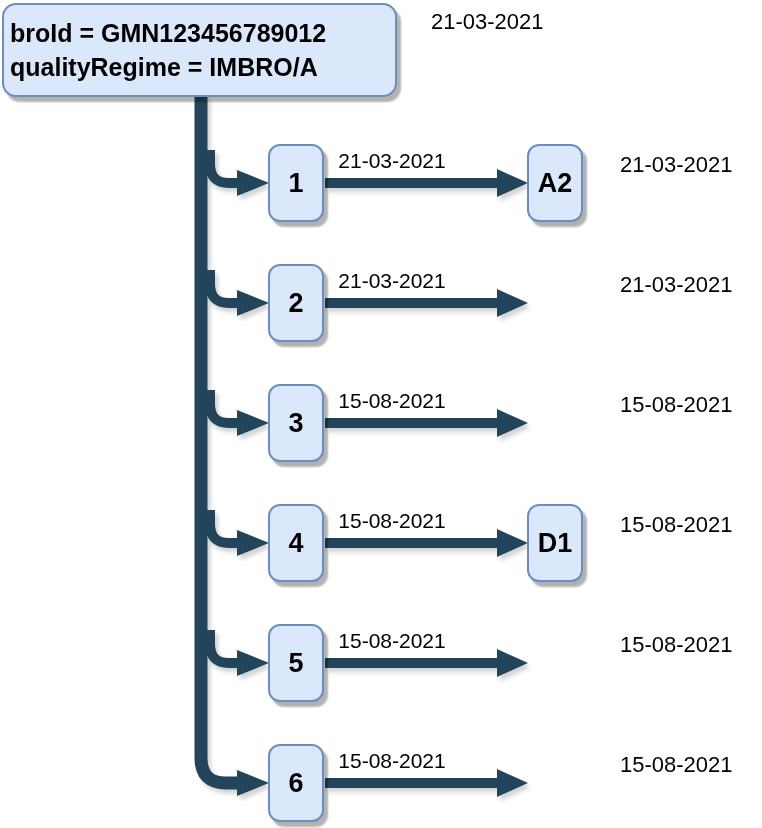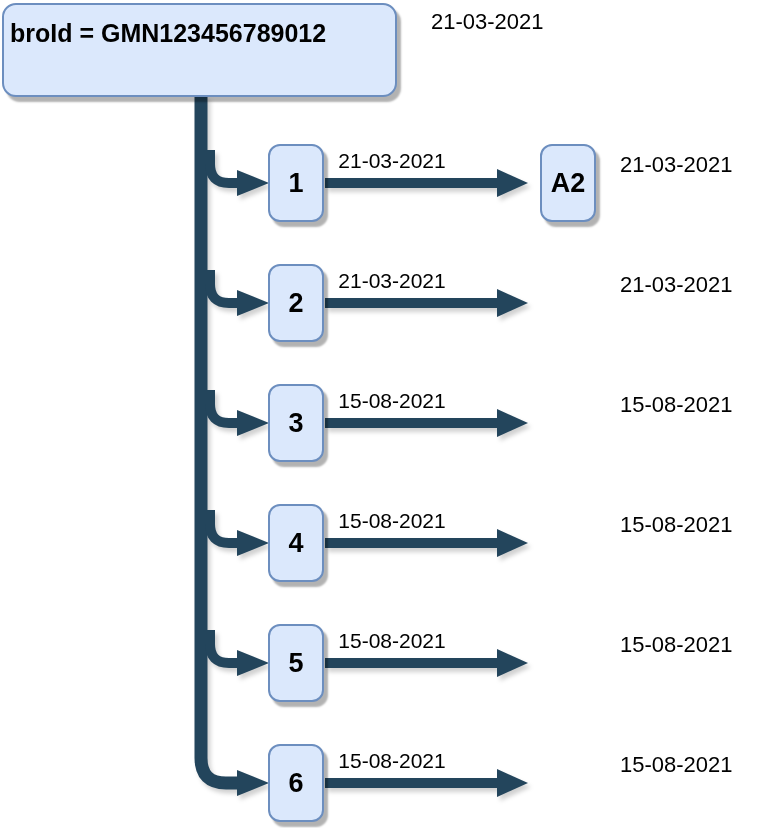--- a/index.html
+++ b/index.html
@@ -68,21 +68,21 @@
     left: 268px;
     top: 0;
     width: 56px;
     height: 78px;
     border-radius: 12px;
     font-size: 27px;
     font-weight: bold;
     line-height: 74px;
     text-align: center;
   }
-  .target-node { left: 540px; }
+  .target-node { left: 527px; }
   .edge-label {
     position: absolute;
     left: 326px;
     top: 5px;
     width: 132px;
     text-align: center;
     font-size: 21px;
     color: #000;
     white-space: nowrap;
   }
@@ -120,20 +120,21 @@
     <polygon class="arrowhead" points="497,169 528,183 497,197"></polygon>
     <polygon class="arrowhead" points="497,289 528,303 497,317"></polygon>
     <polygon class="arrowhead" points="497,409 528,423 497,437"></polygon>
     <polygon class="arrowhead" points="497,529 528,543 497,557"></polygon>
     <polygon class="arrowhead" points="497,649 528,663 497,677"></polygon>
     <polygon class="arrowhead" points="497,769 528,783 497,797"></polygon>
   </svg>
 
   <div class="node" id="root-node">
     <div>broId = GMN123456789012</div>
+    <div>qualityRegime = IMBRO/A</div>
   </div>
   <div class="date" id="root-date">21-03-2021</div>
 
   <div class="row" style="top:144px">
     <div class="node small-node"><span>1</span></div>
     <div class="edge-label">21-03-2021</div>
     <div class="node small-node target-node"><span>A2</span></div>
     <div class="date side-date">21-03-2021</div>
   </div>
 
@@ -145,20 +146,21 @@
 
   <div class="row" style="top:384px">
     <div class="node small-node"><span>3</span></div>
     <div class="edge-label">15-08-2021</div>
     <div class="date side-date">15-08-2021</div>
   </div>
 
   <div class="row" style="top:504px">
     <div class="node small-node"><span>4</span></div>
     <div class="edge-label">15-08-2021</div>
+    <div class="node small-node target-node"><span>D1</span></div>
     <div class="date side-date">15-08-2021</div>
   </div>
 
   <div class="row" style="top:624px">
     <div class="node small-node"><span>5</span></div>
     <div class="edge-label">15-08-2021</div>
     <div class="date side-date">15-08-2021</div>
   </div>
 
   <div class="row" style="top:744px">

